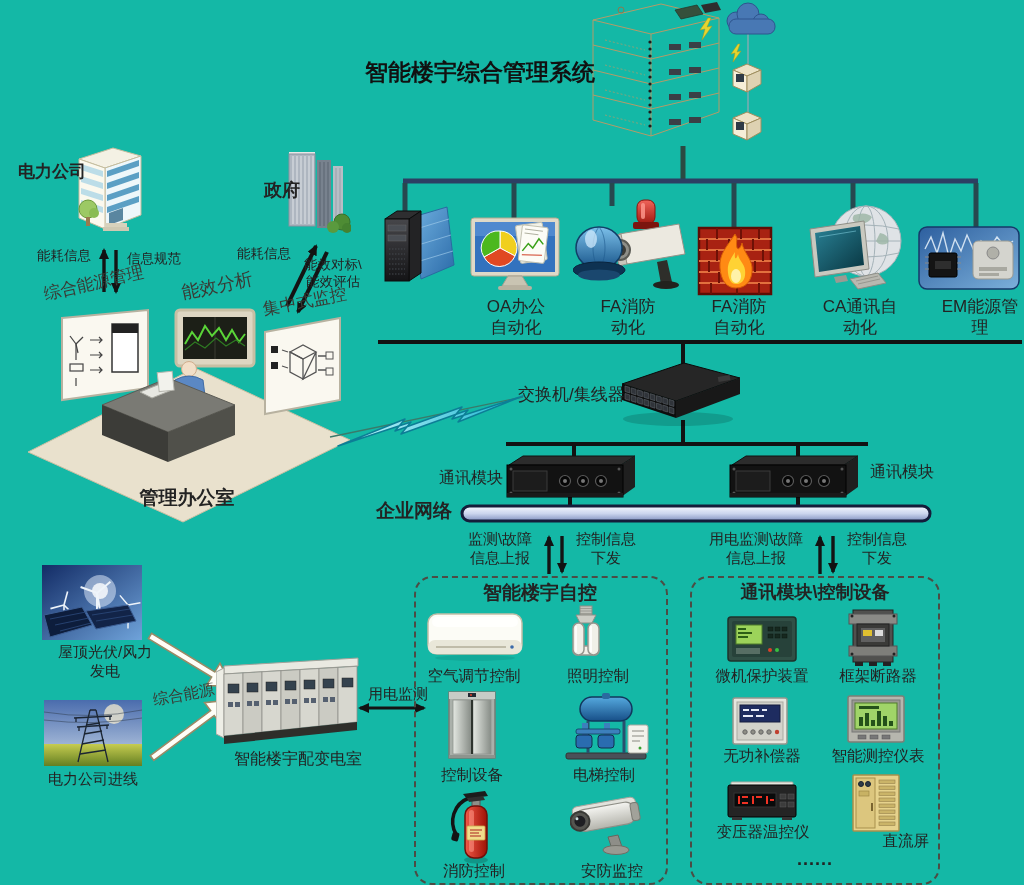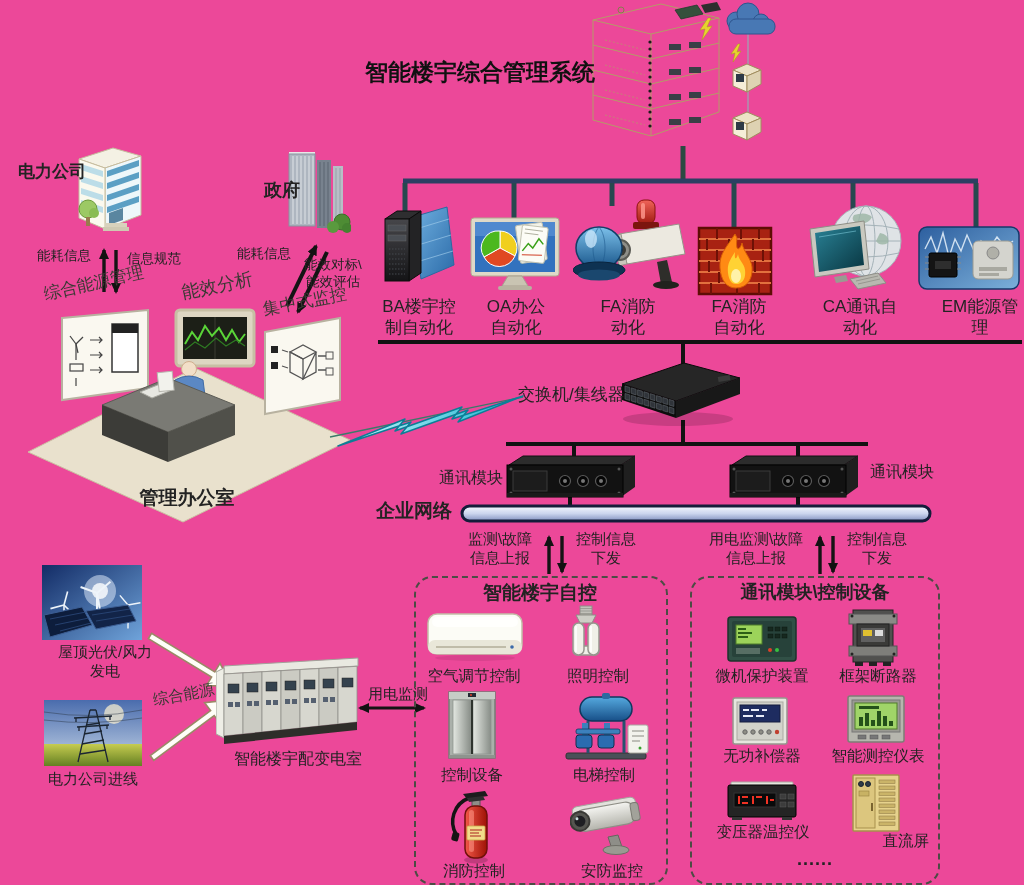--- a/index.html
+++ b/index.html
@@ -1,16 +1,16 @@
 <!DOCTYPE html>
 <html><head>
 <meta charset="utf-8">
 <style>
   html,body{margin:0;padding:0;background:#ffffff;}
-  #canvas{position:relative;width:1024px;height:885px;background:#ec4899;overflow:hidden;
+  #canvas{position:relative;width:1024px;height:885px;background:#14b8a6;overflow:hidden;
           font-family:"Liberation Sans","DejaVu Sans",sans-serif;}
   .abs{position:absolute;}
   .lbl{position:absolute;color:#232323;line-height:1.25;white-space:pre-line;text-align:center;}
   .b{font-weight:700;}
   .rot{transform-origin:0 50%;}
   .dashedbox{position:absolute;border:2px dashed #4c4c44;border-radius:18px;background:transparent;}
   svg{display:block;}
 </style>
 </head>
 <body>
@@ -713,22 +713,20 @@
 <div class="lbl" style="left:123px;top:251px;width:62px;font-size:13.5px;">信息规范</div>
 <div class="lbl" style="left:233px;top:246px;width:62px;font-size:13.5px;">能耗信息</div>
 <div class="lbl" style="left:299px;top:257px;width:68px;font-size:13.5px;">能效对标\
 能效评估</div>
 
 <div class="lbl rot" style="left:44px;top:284px;font-size:17px;transform:rotate(-13deg);color:#3a3a34;">综合能源管理</div>
 <div class="lbl rot" style="left:182px;top:282px;font-size:18px;transform:rotate(-12deg);color:#3a3a34;">能效分析</div>
 <div class="lbl rot" style="left:263px;top:299px;font-size:17px;transform:rotate(-11deg);color:#3a3a34;">集中式监控</div>
 <div class="lbl b" style="left:131px;top:486px;width:112px;font-size:19px;">管理办公室</div>
 
-<div class="lbl" style="left:364px;top:296px;width:110px;font-size:17px;">BA楼宇控
-制自动化</div>
 <div class="lbl" style="left:461px;top:296px;width:110px;font-size:17px;">OA办公
 自动化</div>
 <div class="lbl" style="left:573px;top:296px;width:110px;font-size:17px;">FA消防
 动化</div>
 <div class="lbl" style="left:684px;top:296px;width:110px;font-size:17px;">FA消防
 自动化</div>
 <div class="lbl" style="left:805px;top:296px;width:110px;font-size:17px;">CA通讯自
 动化</div>
 <div class="lbl" style="left:925px;top:296px;width:110px;font-size:17px;">EM能源管
 理</div>

